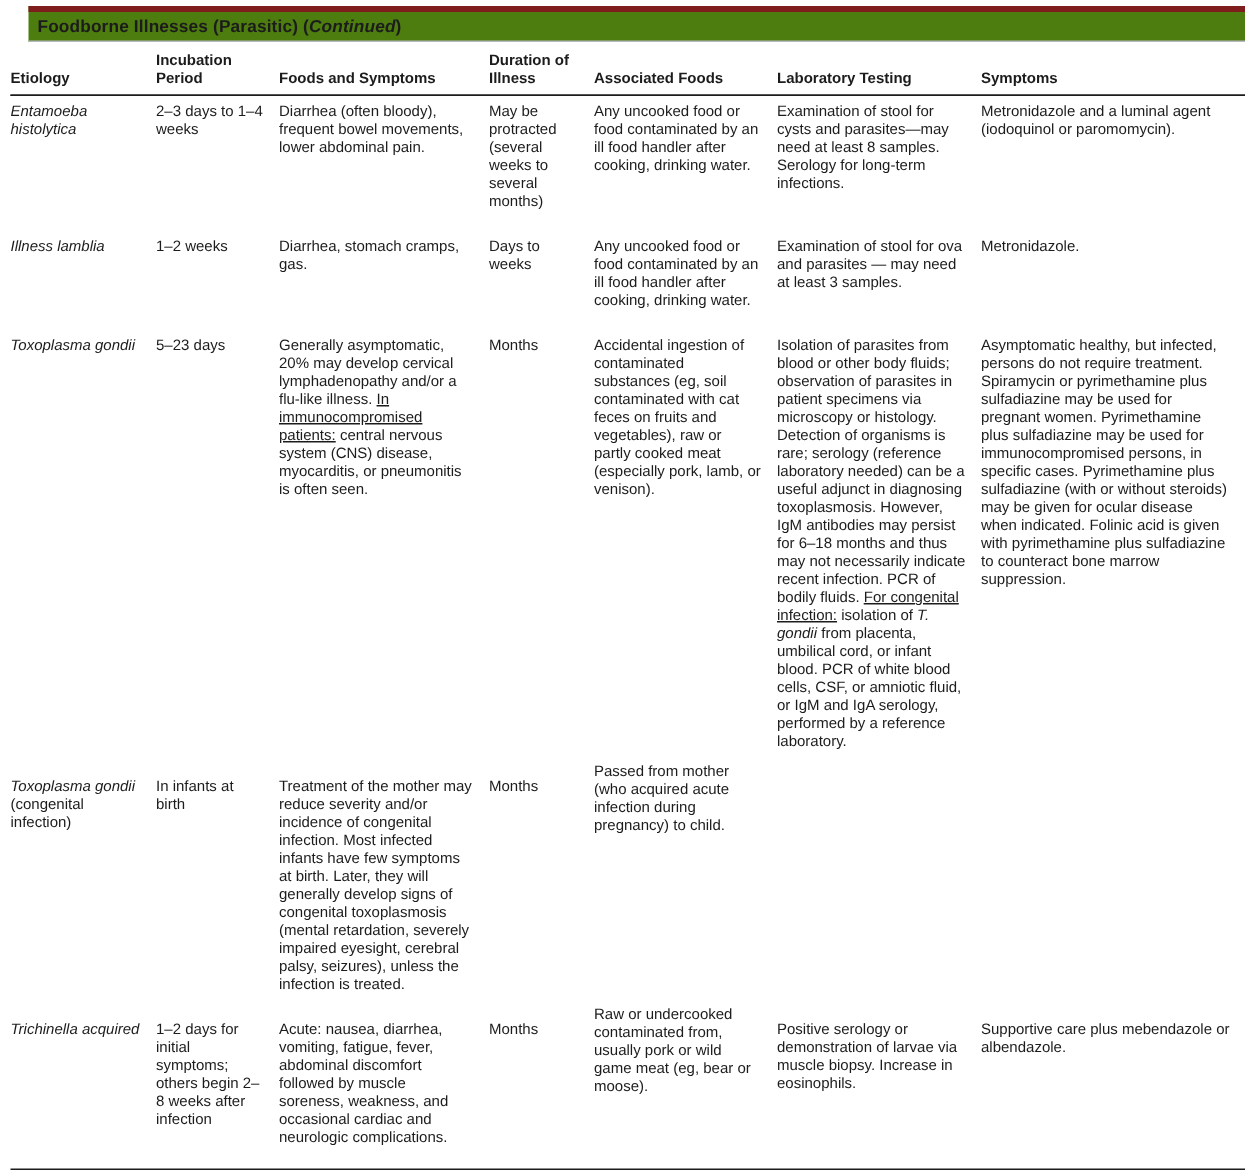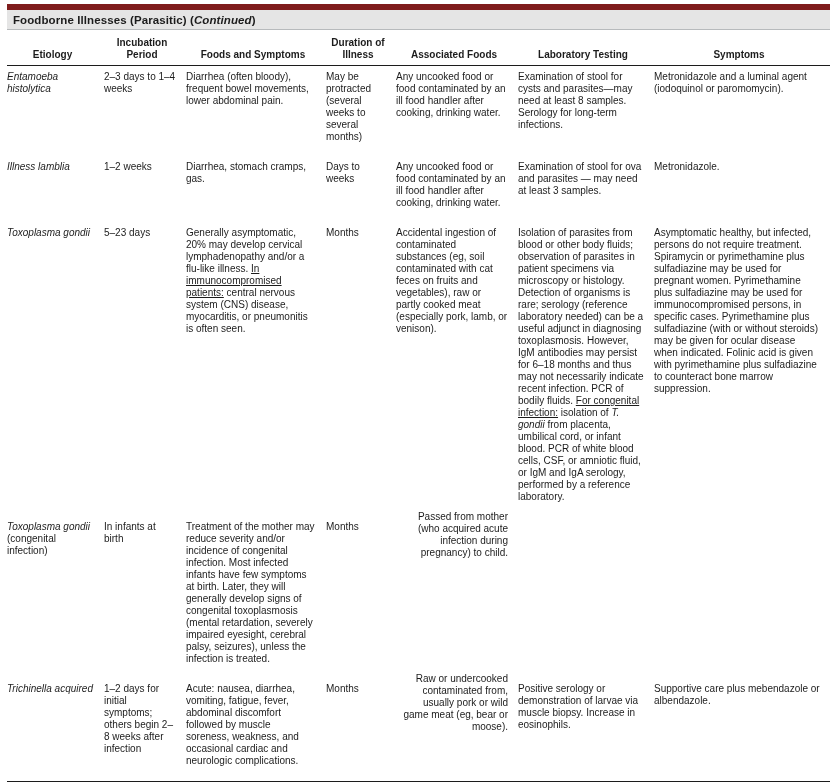--- a/index.html
+++ b/index.html
@@ -6,55 +6,56 @@
   html, body {
     width: 837px; height: 783px;
     background: #ffffff;
     font-family: "Liberation Sans", sans-serif;
     color: #1c1c1c;
     overflow: hidden;
   }
   .page { padding: 4px 7px 0 7px; }
 
   .title-bar {
-    background: #e5e5e5;
-    border-top: 6px solid #7f1d1d;
+    background: #4d7c0f;
+    border-top: 4px solid #7f1d1d;
     border-bottom: 1px solid #b7babc;
     padding: 4px 6px 3px 6px;
     font-size: 11.5px;
     font-weight: bold;
     letter-spacing: 0.1px;
+    margin-left: 12px;
   }
   .title-bar .cont { font-style: italic; }
 
   table.ref-table {
     width: 823px;
     table-layout: fixed;
     border-collapse: collapse;
     margin-top: 7px;
   }
   th {
     font-size: 10px;
     font-weight: bold;
-    text-align: center;
+    text-align: left;
     vertical-align: bottom;
     line-height: 12px;
     padding: 0 6px 4px 0;
     border-bottom: 1.5px solid #1c1c1c;
   }
-  th.left { text-align: center; }
+  th.left { text-align: left; }
   td {
     font-size: 10px;
     line-height: 12px;
     vertical-align: top;
     padding: 5px 10px 13px 0;
   }
   .i { font-style: italic; }
   .u { text-decoration: underline; }
-  .raise { position: relative; top: -10px; display: block; text-align: right; }
+  .raise { position: relative; top: -10px; display: block; }
 
   .bottom-rules { width: 823px; margin-top: 1px; }
   .rule-thin  { border-top: 1px solid #1c1c1c; }
   .rule-thick { border-top: 2px solid #1c1c1c; margin-top: 3px; }
 </style>
 </head>
 <body>
 
 <div class="page">
 

